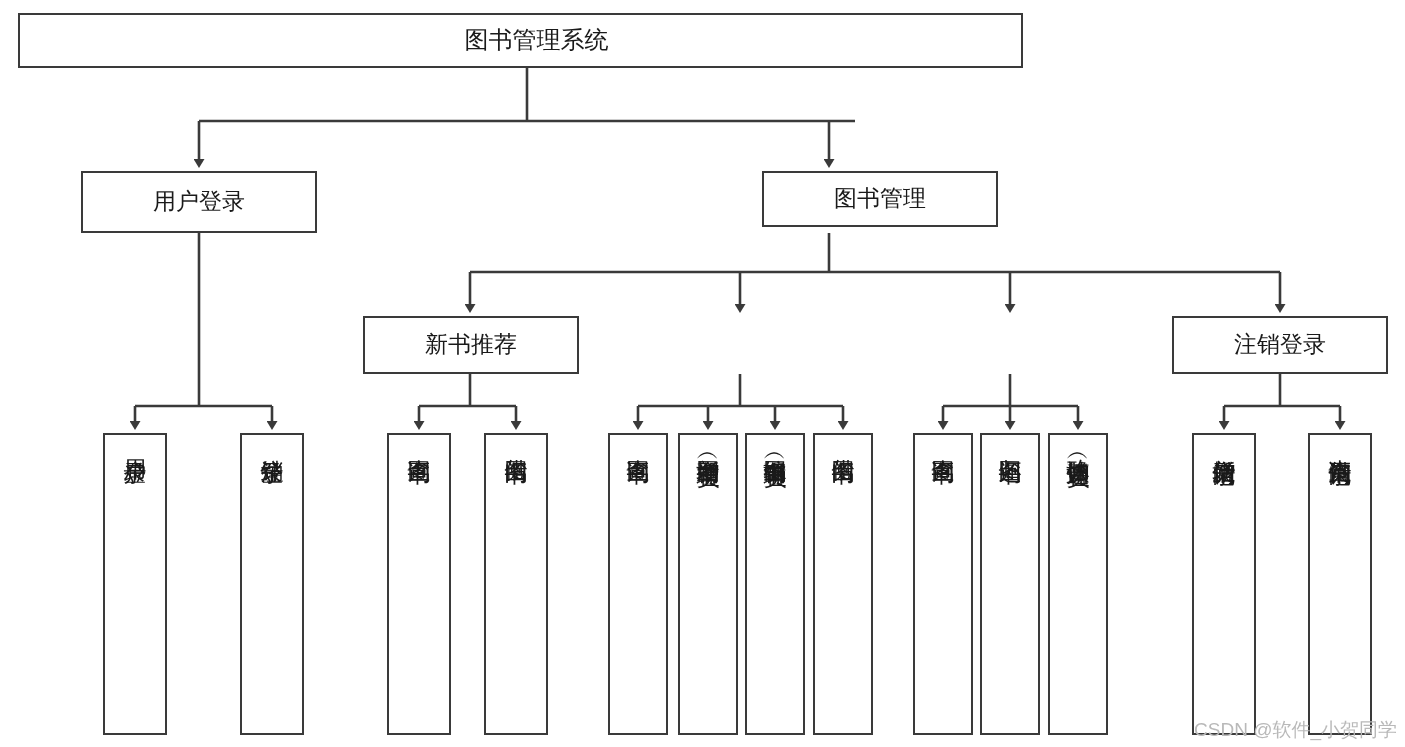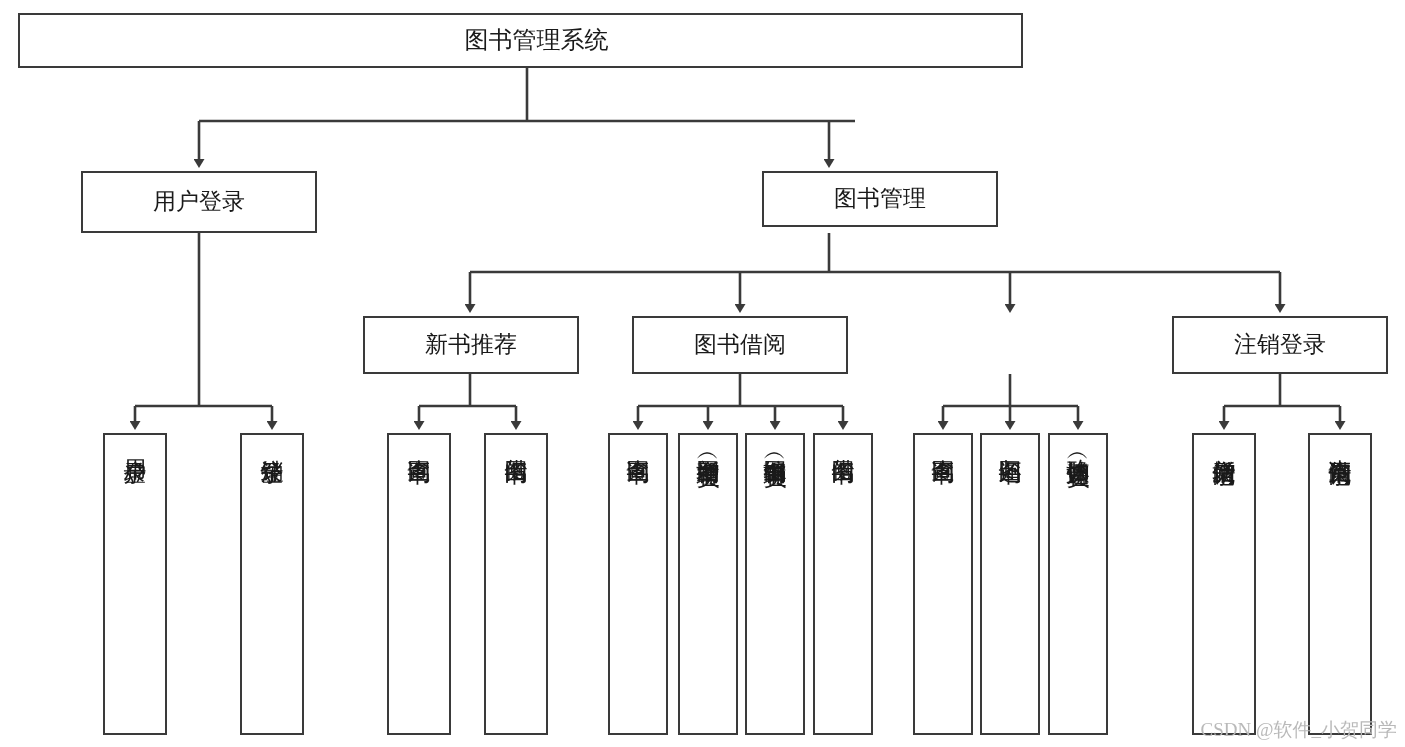--- a/index.html
+++ b/index.html
@@ -64,21 +64,21 @@
     line-height: 1;
   }
   .watermark {
     position: absolute;
     right: 8px;
     bottom: 4px;
     font-size: 19px;
     color: #b9b9b9;
     white-space: nowrap;
     z-index: 3;
-    font-family: Liberation Serif, serif;
+    font-family: Liberation Sans, sans-serif;
   }
 </style>
 </head>
 <body>
 
 <div id="canvas">
 
   <svg id="edges" viewBox="0 0 1405 747" xmlns="http://www.w3.org/2000/svg">
     <defs>
       <marker id="arrow" markerWidth="9" markerHeight="11" refX="1" refY="5.5" orient="auto" markerUnits="userSpaceOnUse">
@@ -139,23 +139,20 @@
   </div>
 
   <div class="node horiz" style="left:721px; top:171px; width:236px; height:56px;margin-left:41px;">
     <span class="label">图书管理</span>
   </div>
 
   <div class="node horiz" style="left:363px; top:316px; width:216px; height:58px;">
     <span class="label">新书推荐</span>
   </div>
 
-  <div class="node horiz" style="left:632px; top:316px; width:216px; height:58px;">
-    <span class="label">图书借阅</span>
-  </div>
 
 
   <div class="node horiz" style="left:1172px; top:316px; width:216px; height:58px;">
     <span class="label">注销登录</span>
   </div>
 
   <div class="node vert" style="left:103px; top:433px; width:64px; height:302px;">
     <span class="label">用户登录</span>
   </div>
 

